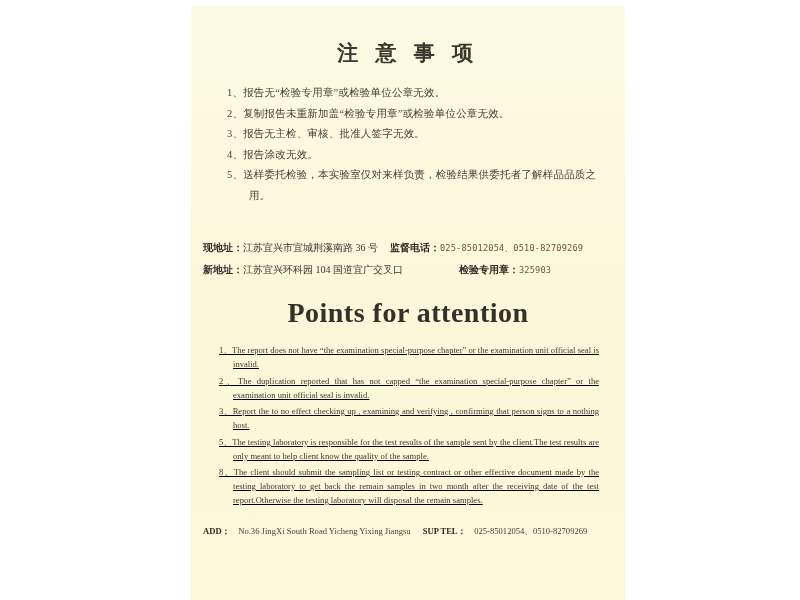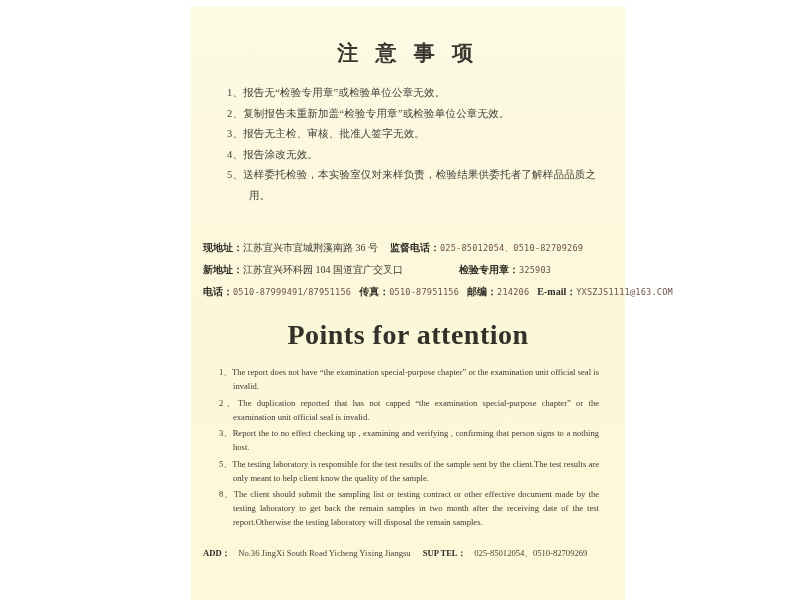--- a/index.html
+++ b/index.html
@@ -30,21 +30,21 @@
   .num{font-family:"DejaVu Sans Mono","Liberation Mono",monospace;font-size:8.6px;color:#6e5348;letter-spacing:0.2px;}
   .gap12{margin-left:12px;}
   .gap8{margin-left:8px;}
   .gap56{margin-left:56px;}
   
   .en-title{
     margin-top:16px;text-align:center;font-size:28px;font-weight:700;color:#35302a;
     letter-spacing:0.5px;
   }
   .en-list{
-    list-style:none;margin:14px 10px 0 0;padding:0 4px 0 16px;
+    list-style:none;margin:14px 10px 0 0;padding:0 4px 0 16px;text-decoration:underline;
   }
   .en-item{
     font-size:8.6px;line-height:14px;color:#3f3831;
     padding-left:14px;text-indent:-14px;margin-bottom:2.5px;
     text-align:justify;
   }
   
   .contact-en{margin-top:16px;}
   .e-row{display:flex;align-items:baseline;font-size:8.6px;line-height:16px;white-space:nowrap;color:#473f36;}
   .elbl{font-weight:700;color:#2e2822;}
@@ -72,30 +72,20 @@
         <span class="cnval">江苏宜兴市宜城荆溪南路 36 号</span>
         <span class="lbl gap12">监督电话：</span>
         <span class="num">025-85012054、0510-82709269</span>
       </div>
       <div class="c-row">
         <span class="lbl">新地址：</span>
         <span class="cnval">江苏宜兴环科园 104 国道宜广交叉口</span>
         <span class="lbl gap56">检验专用章：</span>
         <span class="num">325903</span>
       </div>
-      <div class="c-row">
-        <span class="lbl">电话：</span>
-        <span class="num">0510-87999491/87951156</span>
-        <span class="lbl gap8">传真：</span>
-        <span class="num">0510-87951156</span>
-        <span class="lbl gap8">邮编：</span>
-        <span class="num">214206</span>
-        <span class="lbl gap8">E-mail：</span>
-        <span class="num">YXSZJS1111@163.COM</span>
-      </div>
     </div>
 
     <div class="en-title">Points for attention</div>
 
     <ol class="en-list">
       <li class="en-item">1、The report does not have “the examination special-purpose chapter” or the examination unit official seal is invalid.</li>
       <li class="en-item">2、The duplication reported that has not capped “the examination special-purpose chapter” or the examination unit official seal is invalid.</li>
       <li class="en-item">3、Report the to no effect checking up , examining and verifying , confirming that person signs to a nothing host.</li>
       <li class="en-item">5、The testing laboratory is responsible for the test results of the sample sent by the client.The test results are only meant to help client know the quality of the sample.</li>
       <li class="en-item">8、The client should submit the sampling list or testing contract or other effective document made by the testing laboratory to get back the remain samples in two month after the receiving date of the test report.Otherwise the testing laboratory will disposal the remain samples.</li>

